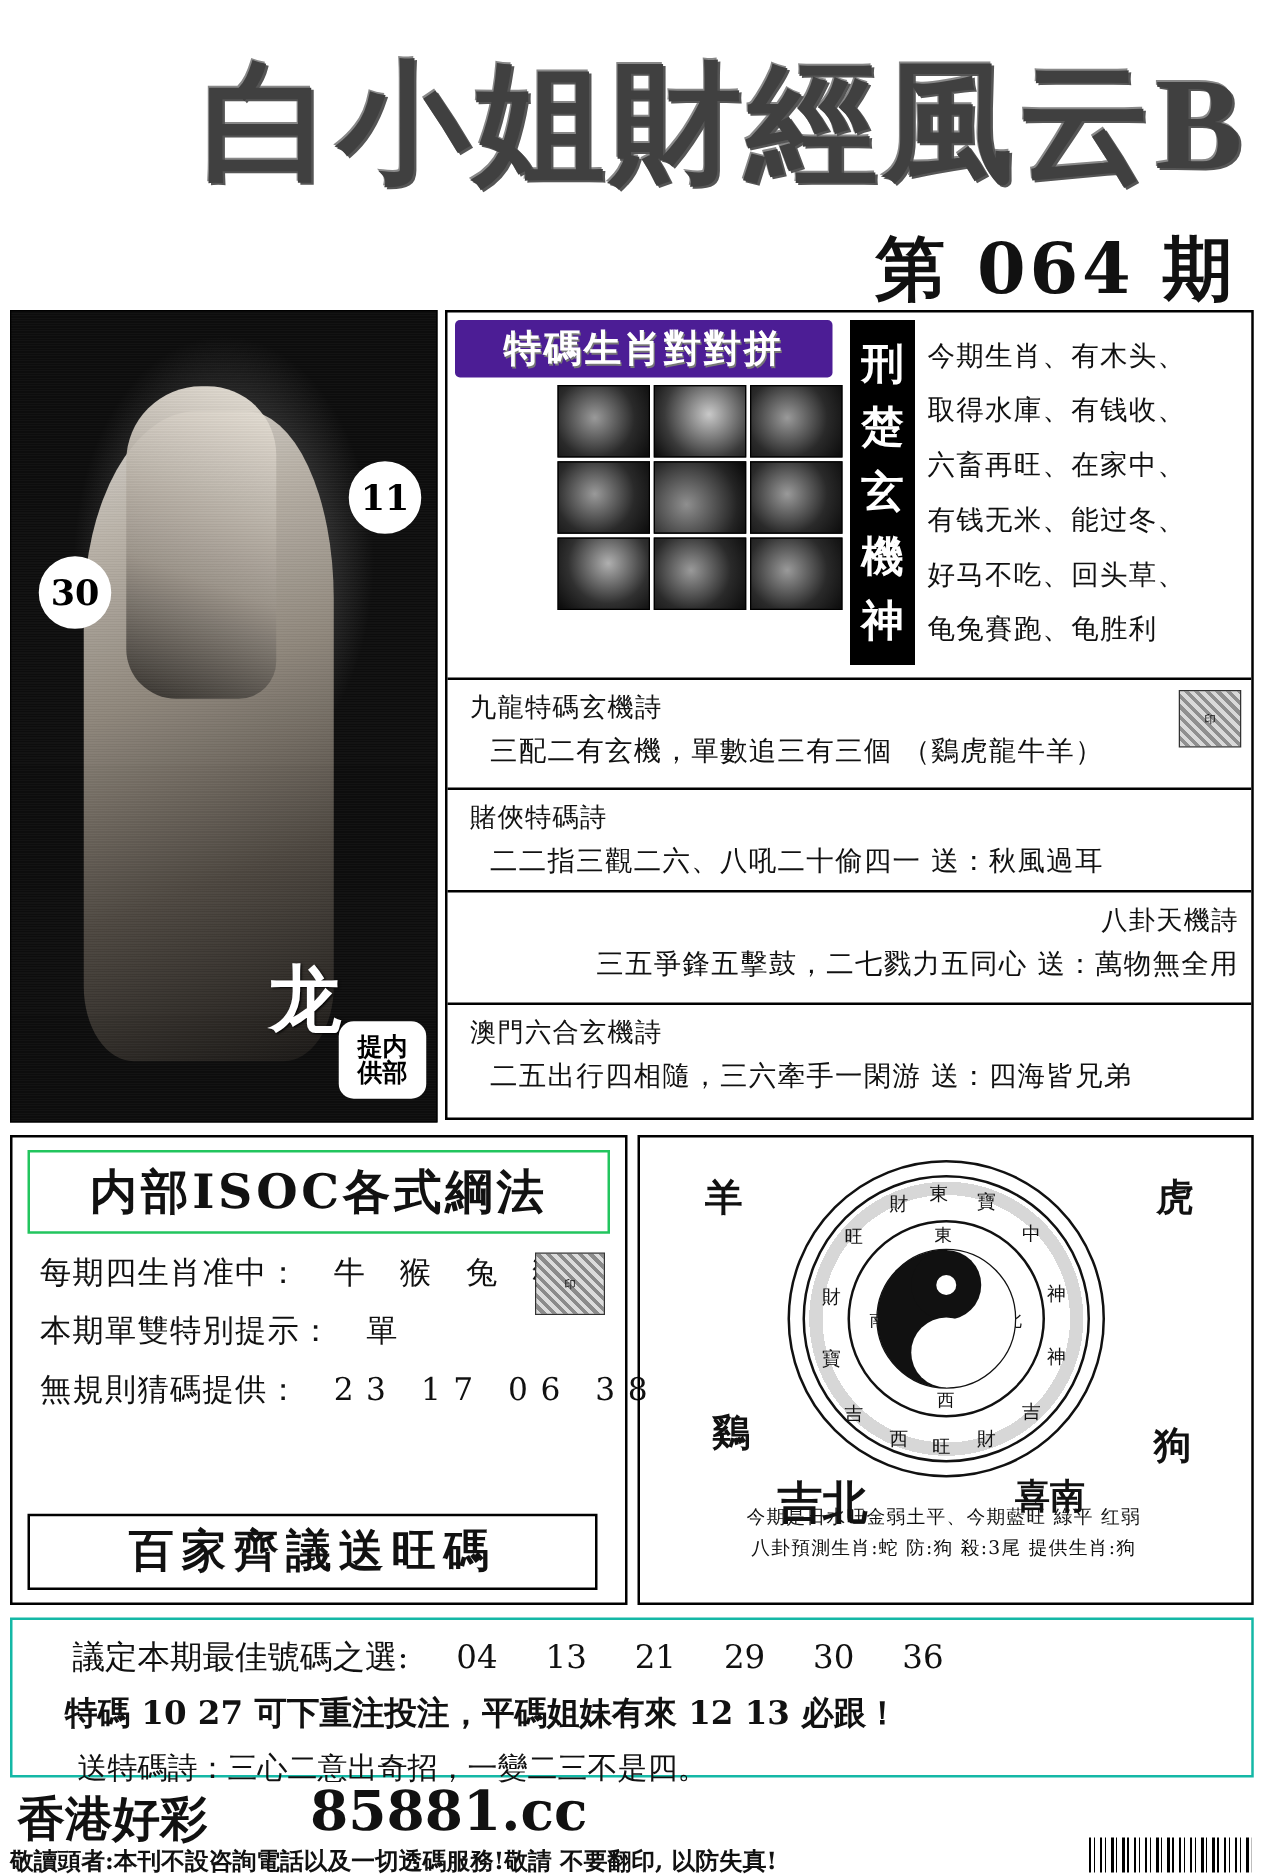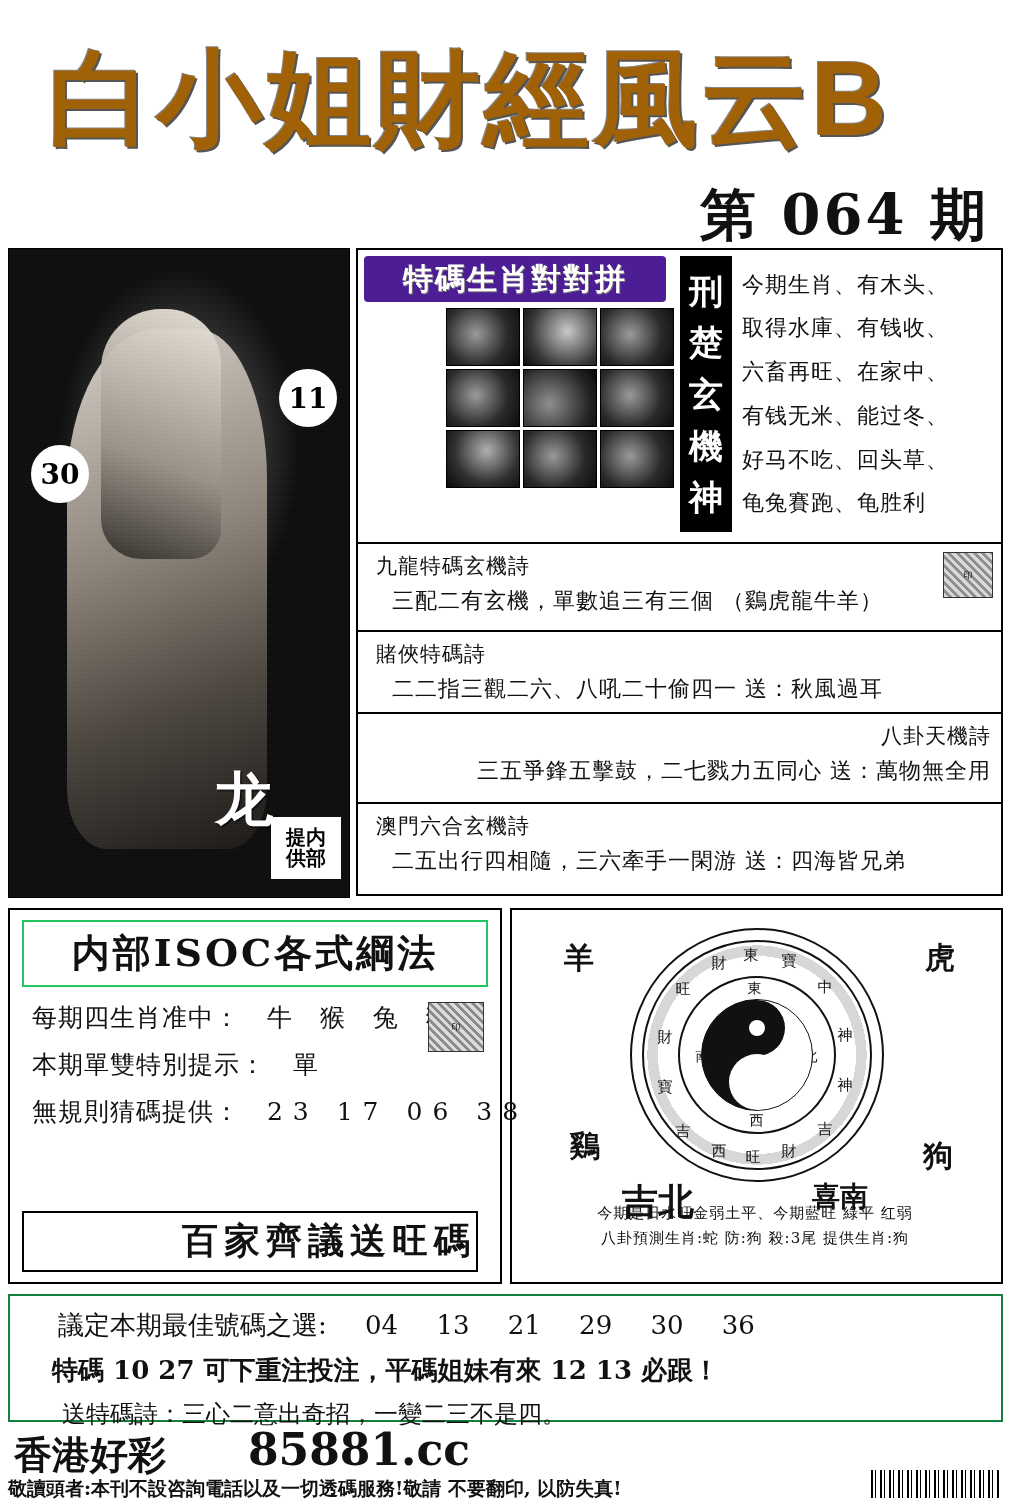--- a/index.html
+++ b/index.html
@@ -3,24 +3,24 @@
 <meta charset="utf-8">
 <style>
   html,body{margin:0;padding:0;background:#fff;}
   body{width:1011px;height:1500px;position:relative;font-family:"DejaVu Sans","Liberation Sans",sans-serif;overflow:hidden;}
   .page{position:absolute;left:0;top:0;width:1011px;height:1500px;background:#fff;}
 
   
   .masthead{position:absolute;left:0;top:18px;width:1011px;height:220px;}
   .mast-title{
     position:absolute;left:48px;top:28px;width:950px;
-    font-family:Liberation Sans, sans-serif;
-    font-size:105px;font-weight:bold;letter-spacing:4px;color:#a16207;
+    font-family:Liberation Serif, serif;
+    font-size:105px;font-weight:bold;letter-spacing:4px;color:#404040;
     text-shadow:2px 2px 0 #555, -1px -1px 0 #888;
-    white-space:nowrap;line-height:1;
+    white-space:nowrap;line-height:1;text-align:right;
   }
   .mast-issue{
     position:absolute;right:22px;top:160px;
     font-family:"DejaVu Serif","Liberation Serif",serif;
     font-size:56px;font-weight:bold;color:#111;letter-spacing:3px;
   }
 
   
   .topwrap{position:absolute;left:8px;top:248px;width:995px;height:650px;}
 
@@ -54,21 +54,21 @@
   }
   .badge-30{left:22px;top:196px;width:54px;height:54px;font-size:28px;}
   .badge-11{left:270px;top:120px;width:54px;height:54px;font-size:28px;}
   .dragon-char{
     position:absolute;left:206px;top:512px;color:#fff;
     font-family:"DejaVu Serif","Liberation Serif",serif;
     font-size:58px;font-weight:bold;text-shadow:1px 1px 2px #000;
   }
   .stamp{
     position:absolute;left:262px;top:568px;width:70px;height:62px;background:#fff;
-    border-radius:0;display:flex;flex-direction:column;align-items:center;justify-content:center;
+    border-radius:12px;display:flex;flex-direction:column;align-items:center;justify-content:center;
     font-family:"DejaVu Serif","Liberation Serif",serif;font-size:20px;font-weight:bold;
     line-height:1.05;color:#000;
   }
 
   
   .rightcol{position:absolute;left:348px;top:0;width:647px;height:648px;border:2px solid #000;box-sizing:border-box;}
 
   .row1{position:relative;height:292px;border-bottom:2px solid #000;}
   .banner{
     position:absolute;left:6px;top:6px;width:302px;height:46px;
@@ -132,21 +132,21 @@
     font-size:38px;font-weight:bold;text-align:center;letter-spacing:3px;color:#111;
   }
   .isoc-line{
     font-family:"DejaVu Serif","Liberation Serif",serif;font-size:25px;color:#111;
     margin:14px 0 0 22px;letter-spacing:1px;white-space:nowrap;
   }
   .isoc-line .val{margin-left:18px;letter-spacing:10px;}
   .isoc-foot{
     position:absolute;left:12px;bottom:10px;width:452px;padding:4px 0;border:2px solid #000;
     font-family:"DejaVu Serif","Liberation Serif",serif;font-size:36px;font-weight:bold;
-    text-align:right;letter-spacing:6px;color:#111;
+    text-align:center;letter-spacing:6px;color:#111;
   }
   .mid-seal{
     position:absolute;right:16px;top:92px;width:54px;height:48px;border:1px solid #333;
     background:repeating-linear-gradient(45deg,#dcdcdc 0 3px,#8b8b8b 3px 6px);
     display:flex;align-items:center;justify-content:center;font-size:9px;
     font-family:"DejaVu Serif","Liberation Serif",serif;color:#111;
   }
 
   
   .zlabel{position:absolute;font-family:"DejaVu Serif","Liberation Serif",serif;font-size:30px;font-weight:bold;color:#111;}
@@ -184,21 +184,21 @@
 
   .tri{position:absolute;font-family:"DejaVu Serif","Liberation Serif",serif;font-size:15px;color:#111;}
 
   .mid-notes{
     position:absolute;left:8px;bottom:34px;width:470px;text-align:center;
     font-family:"DejaVu Serif","Liberation Serif",serif;font-size:15px;color:#111;letter-spacing:1px;
   }
   .mid-notes div{margin-top:6px;}
 
   
-  .botwrap{position:absolute;left:8px;top:1294px;width:995px;height:128px;border:2px solid #15803d;box-sizing:border-box;padding:8px 0 0 0;}
+  .botwrap{position:absolute;left:8px;top:1294px;width:995px;height:128px;border:2px solid #14b8a6;box-sizing:border-box;padding:8px 0 0 0;}
   .bl{
     font-family:"DejaVu Serif","Liberation Serif",serif;color:#111;white-space:nowrap;
   }
   .bl1{font-size:26px;margin:4px 0 0 48px;}
   .bl1 .nums span{margin-left:30px;}
   .bl2{font-size:26px;font-weight:bold;margin:10px 0 0 42px;}
   .bl3{font-size:24px;margin:10px 0 0 52px;}
 
   
   .footer{position:absolute;left:0;top:1424px;width:1011px;height:76px;}

